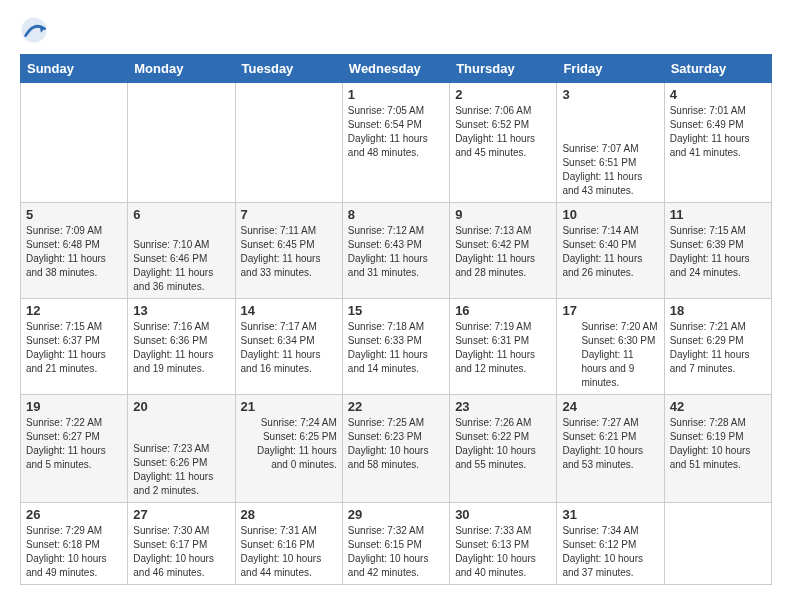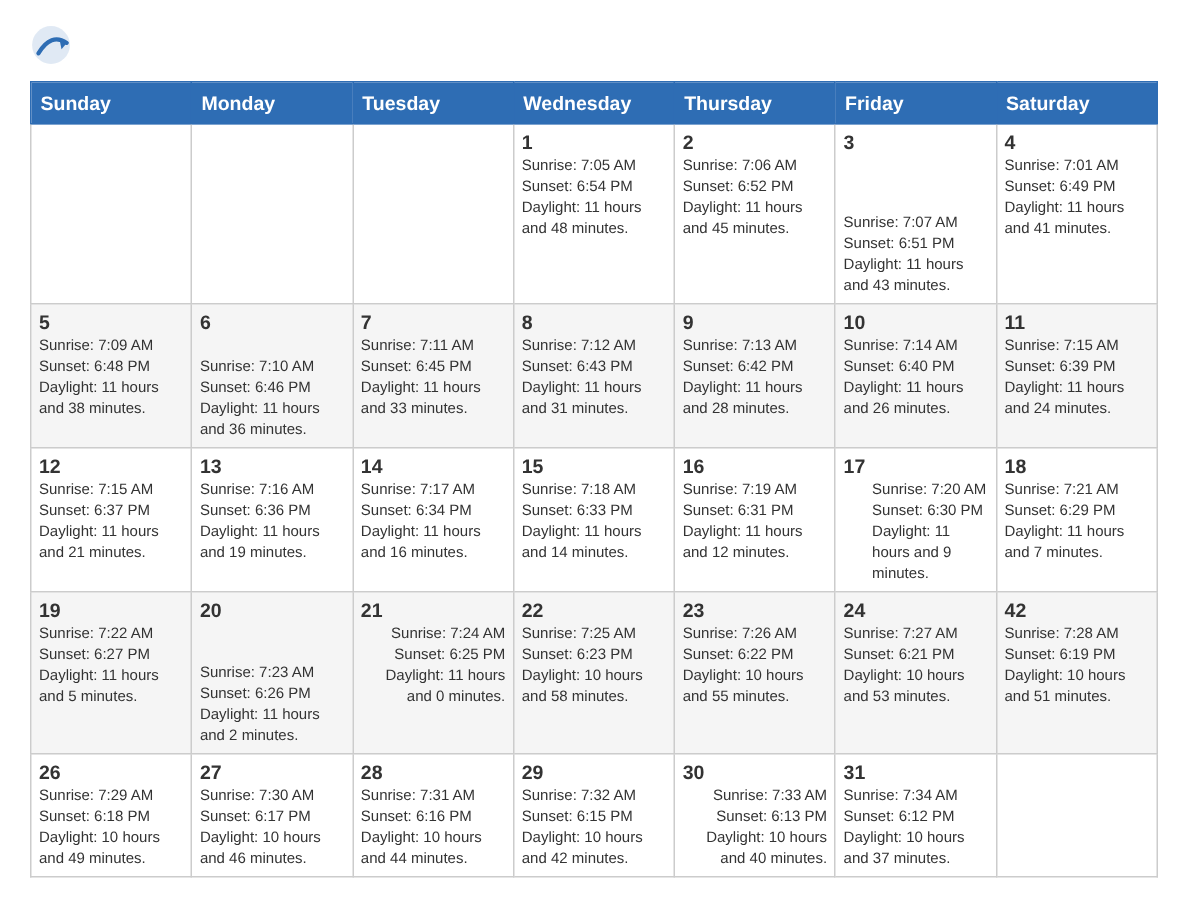--- a/index.html
+++ b/index.html
@@ -308,21 +308,21 @@
 Daylight: 10 hours and 44 minutes.</div>
           </td>
           <td>
             <div class="day-num">29</div>
             <div class="day-info" style="white-space: pre-line;">Sunrise: 7:32 AM
 Sunset: 6:15 PM
 Daylight: 10 hours and 42 minutes.</div>
           </td>
           <td>
             <div class="day-num">30</div>
-            <div class="day-info" style="white-space: pre-line; text-align: right;">Sunrise: 7:33 AM
+            <div class="day-info" style="white-space: pre-line;">Sunrise: 7:33 AM
 Sunset: 6:13 PM
 Daylight: 10 hours and 40 minutes.</div>
           </td>
           <td>
             <div class="day-num">31</div>
             <div class="day-info" style="white-space: pre-line;">Sunrise: 7:34 AM
 Sunset: 6:12 PM
 Daylight: 10 hours and 37 minutes.</div>
           </td>
           <td class="empty-cell"></td>

